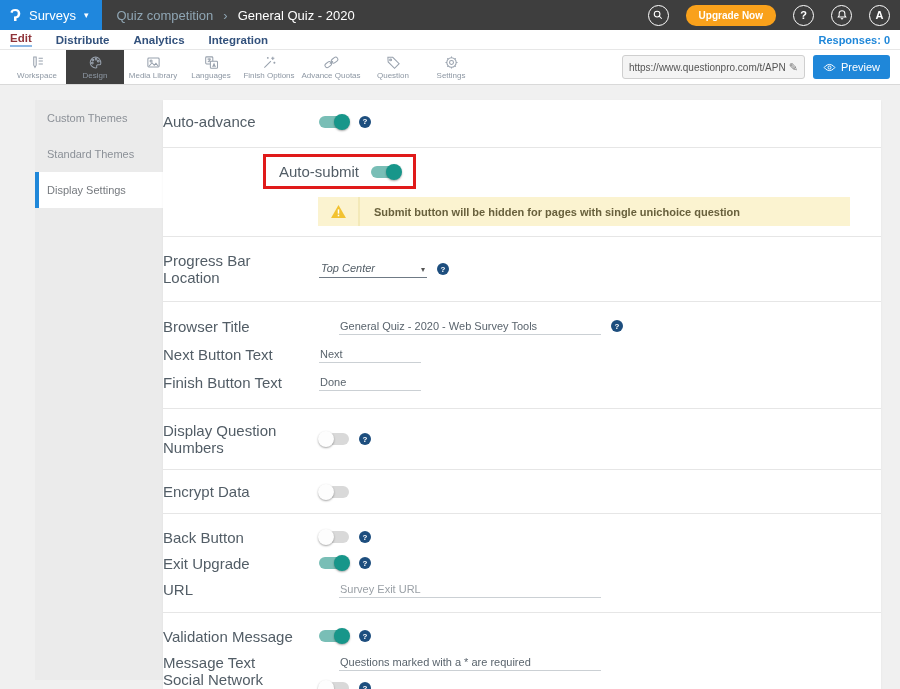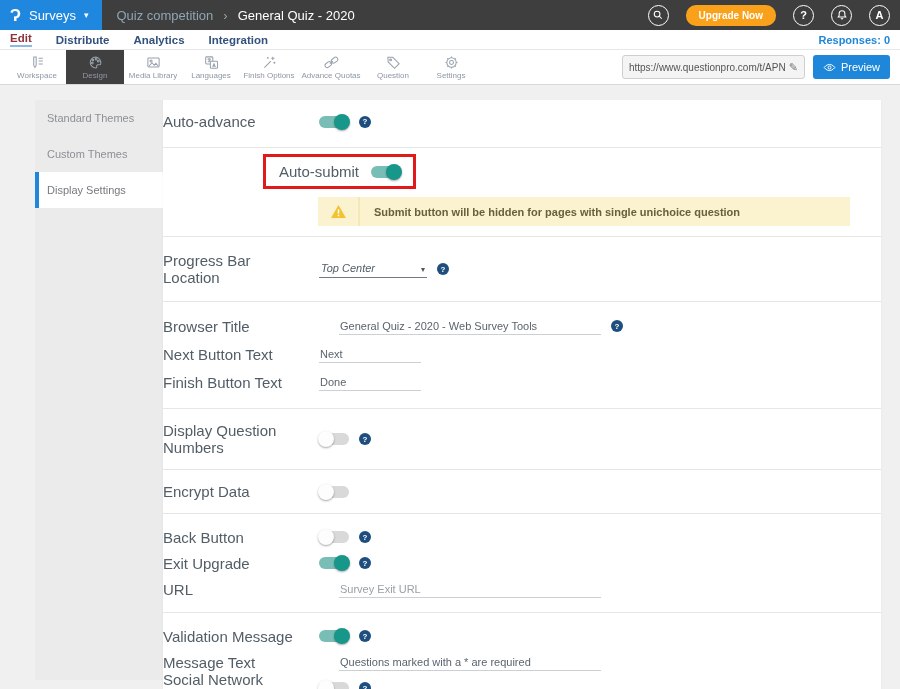--- a/index.html
+++ b/index.html
@@ -226,24 +226,24 @@
         </svg>
       <span>Preview</span>
     </button>
   </div>
 </div>
 
 <div class="content">
 
   <div class="sidebar">
     <div class="side-item">
+      <span>Custom Themes</span>
+    </div>
+    <div class="side-item">
       <span>Standard Themes</span>
-    </div>
-    <div class="side-item">
-      <span>Custom Themes</span>
     </div>
     <div class="side-item active">
       <span>Display Settings</span>
     </div>
   </div>
 
   <div class="card">
 
     <div class="section pad-a">
       <div class="row">

